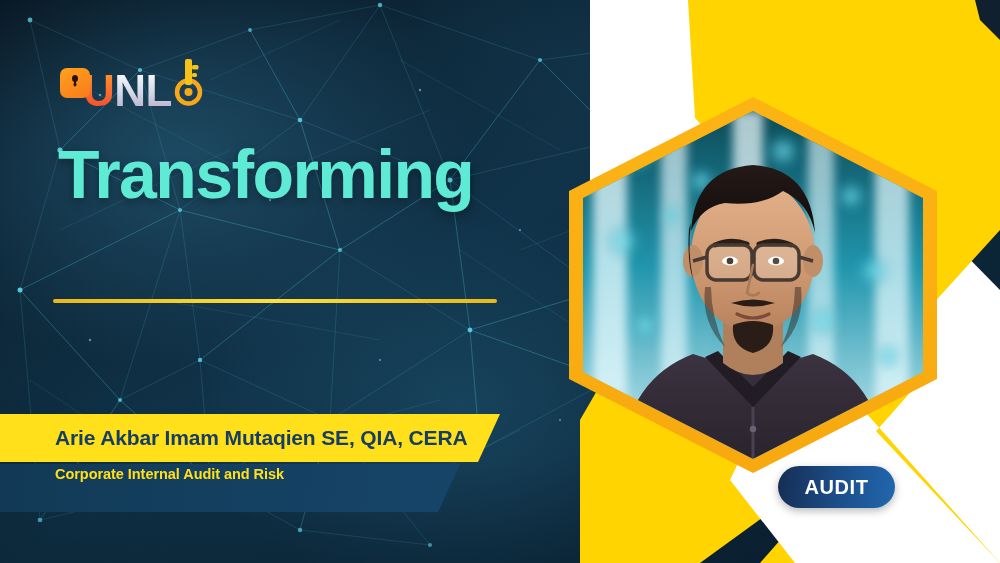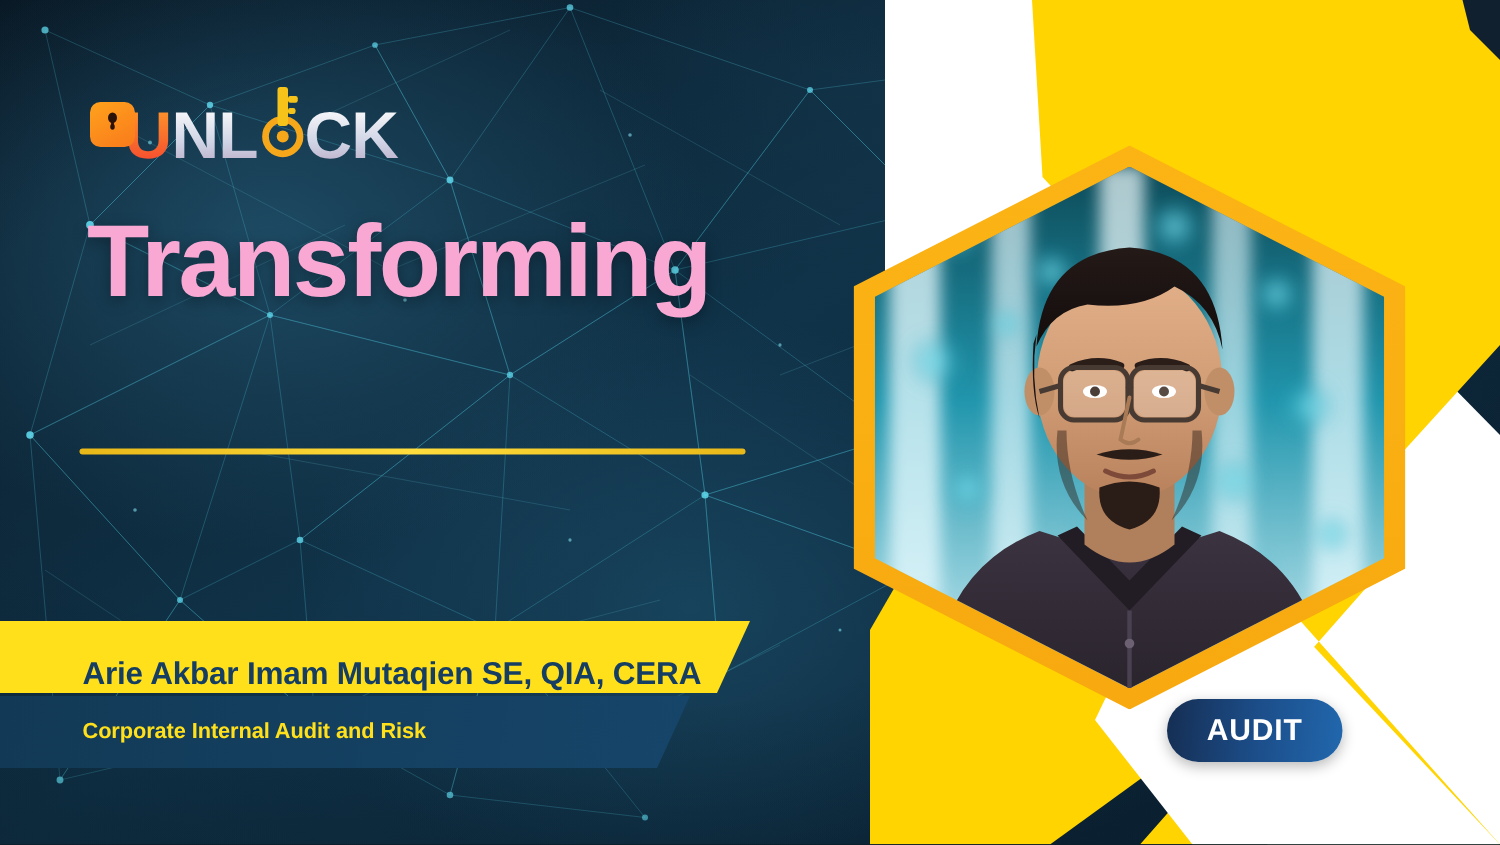--- a/index.html
+++ b/index.html
@@ -74,21 +74,21 @@
   .logo-key svg { position: absolute; left: 0; top: -4px; }
 
   
   .title {
     position: absolute; left: 58px; top: 141px;
     width: 560px;
     font-size: 68px;
     font-weight: 800;
     line-height: 0.98;
     letter-spacing: -1.6px;
-    color: #f9a8d4;
+    color: #5eead4;
     text-shadow: 0 3px 10px rgba(0,0,0,0.35);
   }
   .title .l2 { display: block; }
 
   .divider {
     position: absolute; left: 53px; top: 299px;
     width: 444px; height: 4px;
     background: linear-gradient(90deg, #e8b818 0%, #ffdd3c 50%, #e8b818 100%);
     border-radius: 2px;
   }
@@ -104,36 +104,36 @@
     letter-spacing: 0.1px;
     text-shadow: 0 2px 6px rgba(0,0,0,0.4);
   }
 
   
   .name-banner {
     position: absolute; left: 0; top: 414px;
     width: 500px; height: 48px;
     background: #ffe01b;
     clip-path: polygon(0 0, 500px 0, 478px 48px, 0 48px);
-    display: flex; align-items: flex-end;
+    display: flex; align-items: center;
   }
   .name-banner .txt {
     margin-left: 55px;
     font-size: 21px;
     font-weight: 800;
     color: #163e63;
     letter-spacing: -0.15px;
   }
 
   .role-banner {
     position: absolute; left: 0; top: 464px;
     width: 460px; height: 48px;
     background: linear-gradient(100deg, #123a56 0%, #16456a 100%);
     clip-path: polygon(0 0, 460px 0, 438px 48px, 0 48px);
-    display: flex; flex-direction: column; justify-content: center;
+    display: flex; flex-direction: column; justify-content: flex-start;
   }
   .role-banner .txt {
     margin-left: 55px;
     font-size: 14.5px;
     font-weight: 800;
     color: #ffe01b;
     line-height: 1.42;
     letter-spacing: -0.05px;
   }
 
@@ -259,21 +259,20 @@
       <span class="logo-nl">NL</span>
       <span class="logo-key">
         <svg width="33" height="50" viewBox="0 0 33 50">
           <circle cx="16.5" cy="34" r="11.5" fill="none" stroke="#f6a81a" stroke-width="4.5"></circle>
           <circle cx="16.5" cy="34" r="4" fill="#f6a81a"></circle>
           <rect x="13" y="1" width="7" height="26" rx="2" fill="#f6c31a"></rect>
           <rect x="20" y="7" width="6.5" height="4.5" rx="1.5" fill="#f6c31a"></rect>
           <rect x="20" y="15" width="5" height="4" rx="1.5" fill="#f6c31a"></rect>
         </svg>
       </span>
-      <span class="logo-ck">CK</span>
     </div>
   </div>
 
   <div class="title">
     <span>Transforming</span>
   </div>
 
   <div class="divider"></div>
 
 

